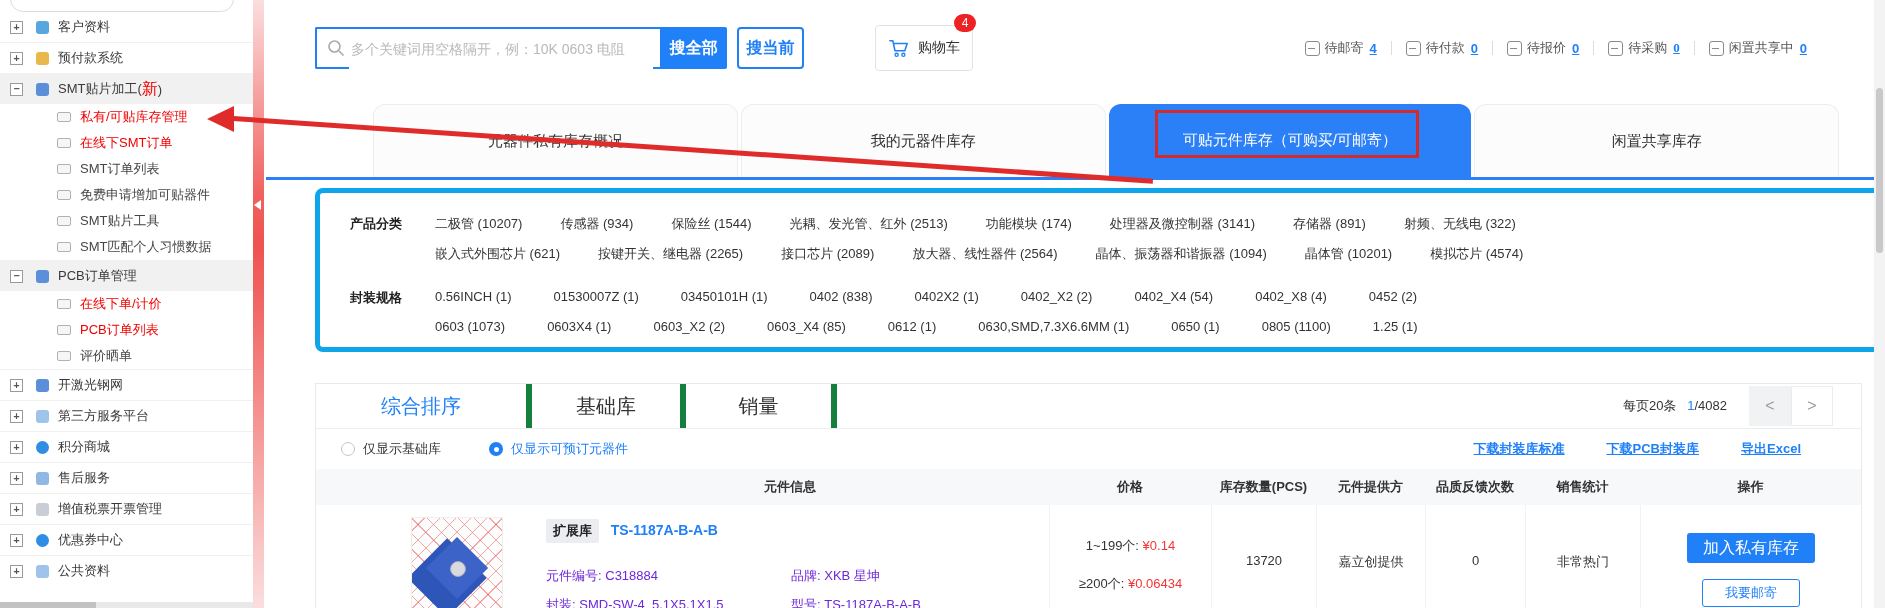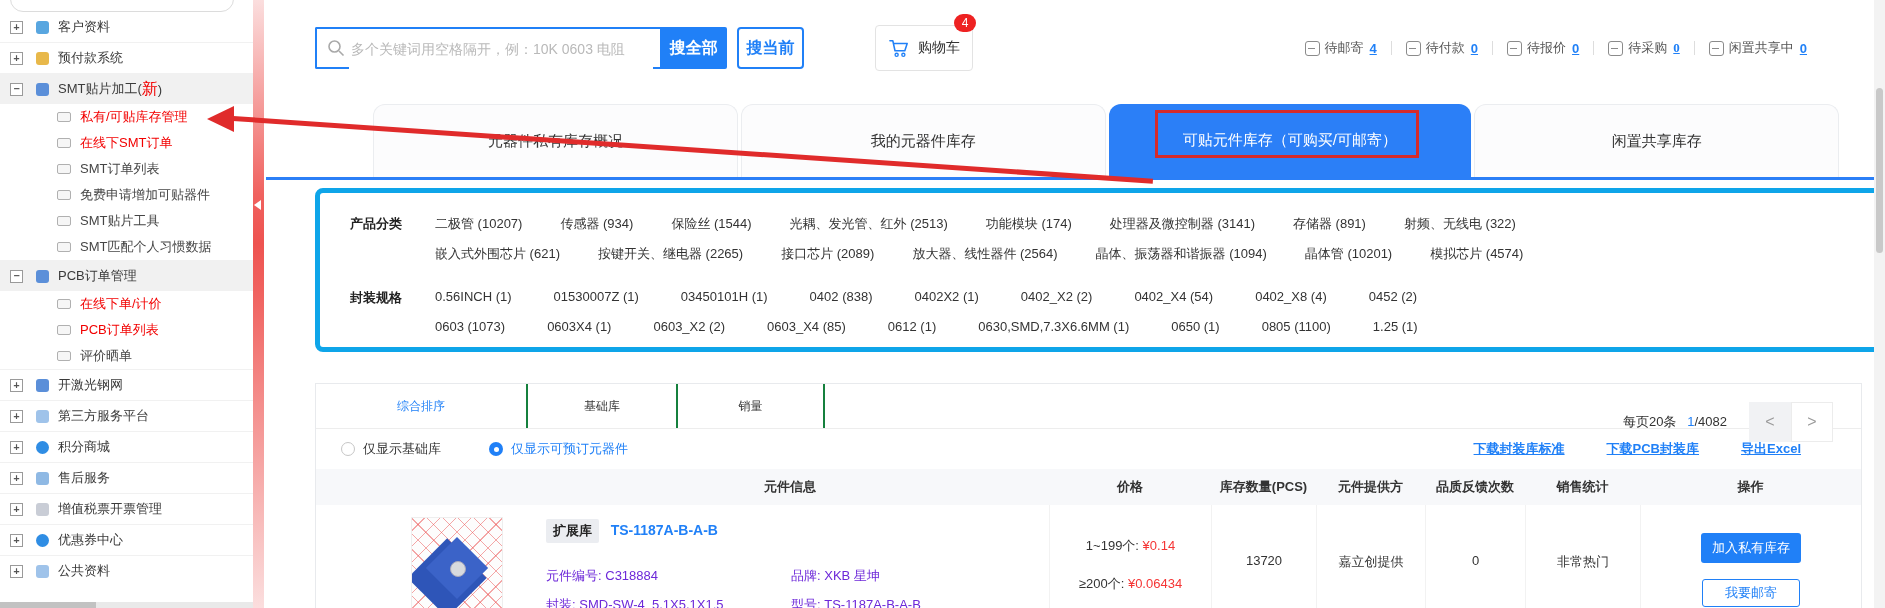--- a/index.html
+++ b/index.html
@@ -69,24 +69,24 @@
   .chip-row.cat{gap:38px;}
   .chip-row.pkg{gap:42px;}
   .chip{font-size:13px;color:#333;white-space:nowrap;cursor:pointer;}
   .f-actions{position:absolute;right:48px;display:flex;align-items:center;gap:14px;font-size:13px;color:#8a8a8a;}
   .f-actions .act{cursor:pointer;}
   .btn-multi{border:1px solid #d9d9d9;border-radius:3px;padding:5px 15px;color:#555;background:#fff;font-size:13px;cursor:pointer;}
   .chev{font-size:11px;color:#999;margin-left:2px;}
   
   .list-card{position:absolute;left:315px;top:383px;width:1547px;height:400px;border:1px solid #e8eaed;background:#fff;box-sizing:border-box;}
   .sort-row{height:44px;border-bottom:1px solid #ededed;display:flex;align-items:stretch;position:relative;}
-  .sort-tab{display:flex;align-items:center;justify-content:center;font-size:12px;color:#333;border-right:2px solid #15803d;cursor:pointer;font-family:Liberation Mono, monospace;}
+  .sort-tab{display:flex;align-items:center;justify-content:center;font-size:20px;color:#333;border-right:6px solid #15803d;cursor:pointer;font-family:Liberation Mono, monospace;}
   .sort-tab.w1{width:210px;} .sort-tab.w2{width:148px;} .sort-tab.w3{width:145px;}
   .sort-tab.active{color:#2080f7;}
-  .pager{position:absolute;right:28px;top:16px;height:44px;display:flex;align-items:center;gap:0;}
+  .pager{position:absolute;right:28px;top:0;height:44px;display:flex;align-items:center;gap:0;}
   .pager .pginfo{font-size:13px;color:#333;margin-right:22px;}
   .pginfo .cur{color:#2080f7;}
   .pg-btn{width:42px;height:40px;display:flex;align-items:center;justify-content:center;font-size:16px;color:#9a9a9a;cursor:pointer;}
   .pg-btn.prev{background:#f1f2f4;}
   .pg-btn.next{background:#fff;border:1px solid #ececec;box-sizing:border-box;}
   .radio-row{height:40px;display:flex;align-items:center;padding-left:25px;position:relative;}
   .radio{display:flex;align-items:center;gap:8px;margin-right:48px;font-size:13px;color:#333;cursor:pointer;}
   .rdot{width:14px;height:14px;border-radius:50%;border:1px solid #c6c6c6;background:#fff;box-sizing:border-box;}
   .radio.sel .rdot{border:none;background:#2080f7;position:relative;}
   .radio.sel .rdot::after{content:"";position:absolute;left:4.5px;top:4.5px;width:5px;height:5px;border-radius:50%;background:#fff;}
@@ -98,21 +98,21 @@
   .th{display:flex;align-items:center;justify-content:center;font-weight:bold;font-size:13px;color:#333;}
   .th:first-child{padding-left:215px;}
   .trow{height:280px;}
   .td{border-left:1px solid #f2f2f2;display:flex;flex-direction:column;align-items:center;font-size:13px;color:#333;}
   .td:first-child{border-left:none;}
   .td.center1{padding-top:48px;}
   .td.price{padding-top:32px;gap:20px;}
   .price-line .qty{color:#333;}
   .price-line .val{color:#f53535;}
   .td.ops{padding-top:28px;gap:16px;}
-  .btn-add{width:100px;height:30px;background:#2080f7;color:#fff;border:none;border-radius:3px;font-size:13px;cursor:pointer;}
+  .btn-add{width:128px;height:30px;background:#2080f7;color:#fff;border:none;border-radius:3px;font-size:16px;cursor:pointer;}
   .btn-mail{width:98px;height:28px;background:#fff;color:#2080f7;border:1px solid #2080f7;border-radius:3px;font-size:13px;cursor:pointer;}
   
   .td.info{display:block;position:relative;}
   .part-img{position:absolute;left:95px;top:12px;width:90px;height:110px;background:
       repeating-linear-gradient(45deg,rgba(235,80,80,.5) 0 1px,transparent 1px 11px),
       repeating-linear-gradient(-45deg,rgba(235,80,80,.5) 0 1px,transparent 1px 11px),#fdfdfd;
       border:1px solid #eee;overflow:hidden;cursor:pointer;}
   .part-img .chipb{position:absolute;left:23px;top:28px;width:44px;height:44px;background:#3b63c8;transform:rotate(45deg);box-shadow:0 14px 0 6px #2e55b8;}
   .part-img .btnc{position:absolute;left:38px;top:43px;width:14px;height:14px;border-radius:50%;background:#d7dade;border:1px solid #aab;}
   .info-text{position:absolute;left:230px;top:14px;right:10px;}

